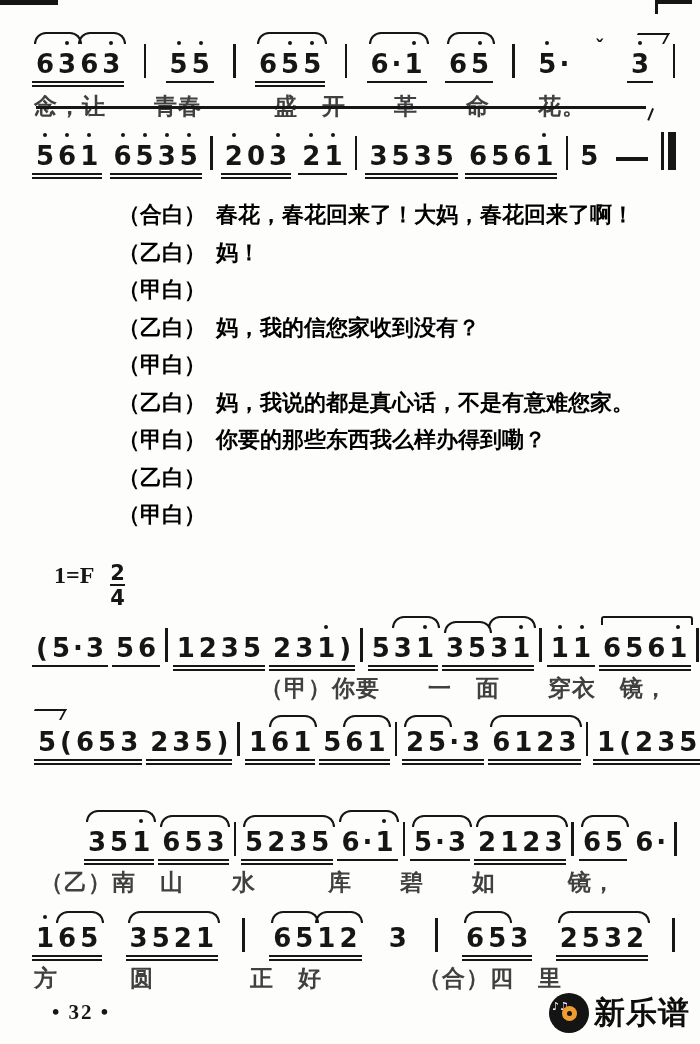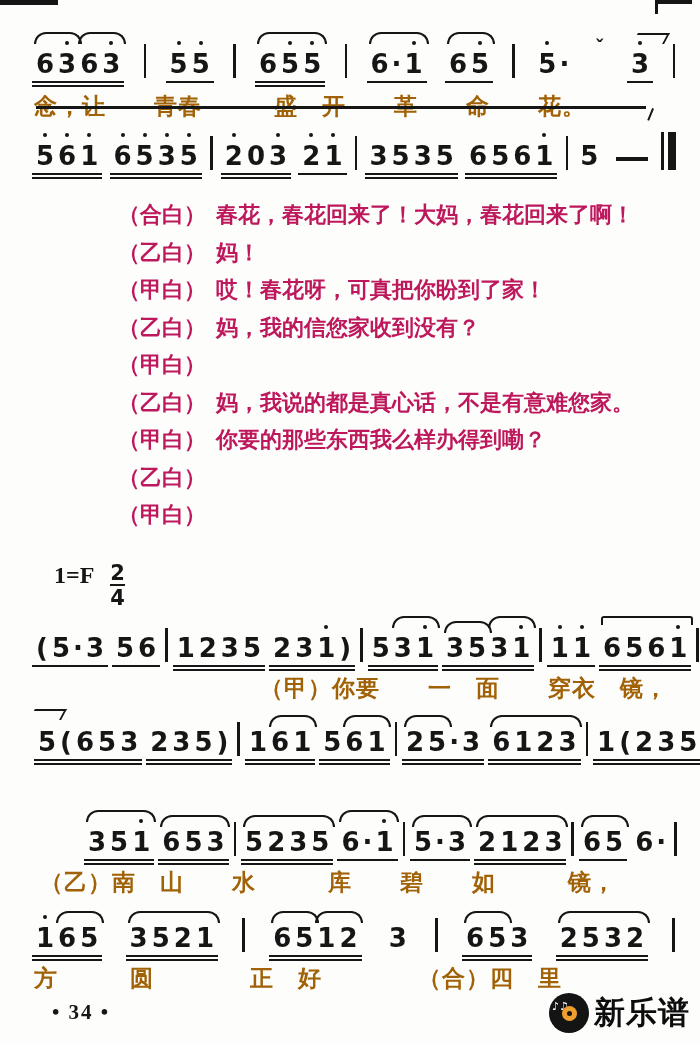--- a/index.html
+++ b/index.html
@@ -29,39 +29,39 @@
         border-radius:100px 100px 0 0;}
   .slur.flat{border-radius:3px 3px 0 0;height:7px;}
   .hook{position:absolute;height:9px;border-top:2.5px solid #161616;border-right:2.5px solid #161616;
         transform:skewX(-28deg);}
   .hook.hr{top:-16px;left:30%;right:-14px;}
   .hook.hl{top:-18px;left:-2px;width:30px;}
   .bar{width:2.5px;height:34px;background:#161616;margin:0 3px 1px;flex:none;}
   .endbar{display:inline-flex;gap:4px;margin:0 2px 1px;flex:none;}
   .endbar i{display:block;width:3px;height:38px;background:#161616;}
   .endbar i.thick{width:8px;}
-  .lyr{font:700 23px "Liberation Serif",serif;letter-spacing:1px;white-space:pre;color:#a16207;}
+  .lyr{font:700 23px "Liberation Serif",serif;letter-spacing:1px;white-space:pre;color:#404040;}
 
   #sys0{top:24px;} #sys1{top:112px;}
   #sys2{top:608px;} #sys3{top:702px;} #sys4{top:802px;} #sys5{top:898px;}
   #sys3 .m-row{padding-left:2px;}
   #sys4 .m-row{padding-left:52px;}
   .lyr-0{padding-left:4px;margin-top:2px;}
   .lyr-2{padding-left:230px;} .lyr-3{padding-left:150px;}
   .lyr-4{padding-left:10px;} .lyr-5{padding-left:4px;}
 
   
   .longslur{position:absolute;top:106px;left:36px;right:54px;height:2.5px;background:#161616;}
   .longslur i{position:absolute;right:-6px;top:0;width:10px;height:13px;
               border-right:2.5px solid #161616;transform:rotate(22deg);}
 
   
   #dialogue{position:absolute;top:196px;left:118px;right:8px;}
   .dlg-row{display:flex;align-items:flex-start;font:700 22px "Liberation Serif",serif;
-           line-height:37.5px;color:#be185d;}
+           line-height:37.5px;color:#000000;}
   .dlg-label{width:98px;flex:none;}
   .dlg-text{width:452px;}
 
   
   #keysig{position:absolute;top:562px;left:54px;display:flex;align-items:flex-start;gap:16px;
           font:700 24px "Liberation Serif",serif;}
   .frac{display:inline-flex;flex-direction:column;align-items:center;
         font:700 21px "DejaVu Sans",sans-serif;line-height:1.05;}
   .frac .den{border-top:2.5px solid #161616;padding-top:1px;}
 
@@ -212,21 +212,20 @@
     <div class="dlg-row">
       <span class="dlg-label">（合白）</span>
       <span class="dlg-text">春花，春花回来了！大妈，春花回来了啊！</span>
     </div>
     <div class="dlg-row">
       <span class="dlg-label">（乙白）</span>
       <span class="dlg-text">妈！</span>
     </div>
     <div class="dlg-row">
       <span class="dlg-label">（甲白）</span>
-      <span class="dlg-text">哎！春花呀，可真把你盼到了家！</span>
     </div>
     <div class="dlg-row">
       <span class="dlg-label">（乙白）</span>
       <span class="dlg-text">妈，我的信您家收到没有？</span>
     </div>
     <div class="dlg-row">
       <span class="dlg-label">（甲白）</span>
     </div>
     <div class="dlg-row">
       <span class="dlg-label">（乙白）</span>
@@ -505,21 +504,21 @@
           <span class="ns">2</span>
           <i class="ul u1"></i>
           <i class="ul u2"></i>
           <i class="slur" style="left: 2px; width: 88px; top: -12px;"></i>
         </span>
         <span class="bar"></span>
       </div>
     <div class="lyr lyr-5">方　　　圆　　　　正　好　　　　（合）四　里</div>
   </div>
 
-  <div id="pagenum">• 34 •</div>
+  <div id="pagenum">• 32 •</div>
   <div id="brand">
     <span class="vinyl">
       <span class="notes">♪♫</span>
       <span class="label-ring"></span>
       <span class="spindle"></span>
     </span>
     <span class="brand-text">新乐谱</span>
   </div>
 
 </div>

